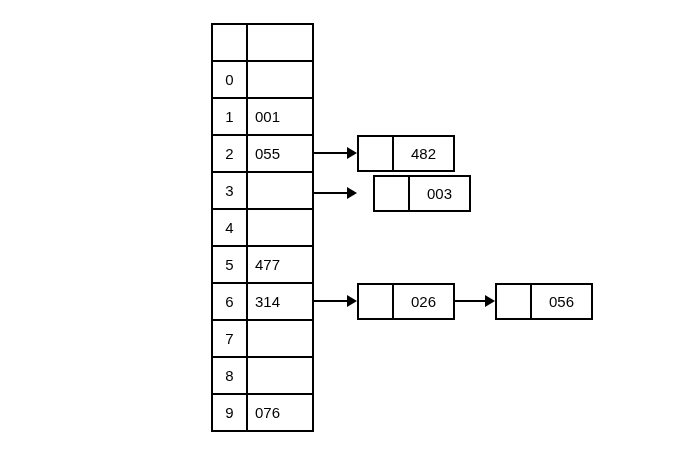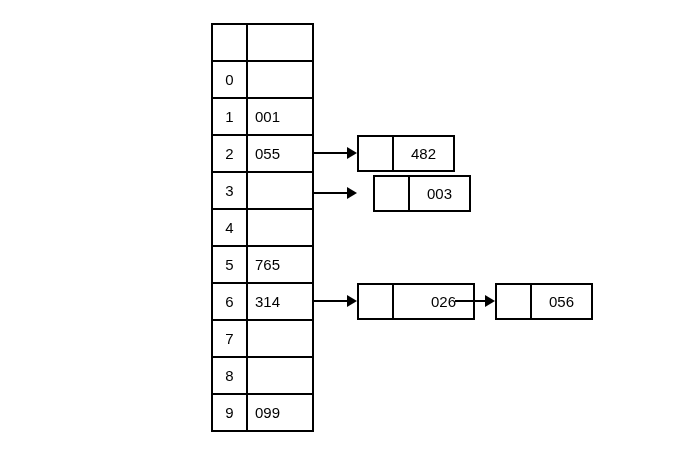--- a/index.html
+++ b/index.html
@@ -59,21 +59,21 @@
     border-right: 2px solid #000;
   }
   .node .nval {
     width: 59px;
     display: flex;
     align-items: center;
     justify-content: center;
   }
   #node-482 { left: 357px; top: 135px; }
   #node-003 { left: 357px; top: 175px; margin-left: 16px; }
-  #node-026 { left: 357px; top: 283px; gap: 20px; }
+  #node-026 { left: 357px; top: 283px; }
   #node-056 { left: 495px; top: 283px; text-align: center; }
 
   
   .arrow {
     position: absolute;
     height: 14px;
     display: flex;
     align-items: center;
   }
   .arrow .line {
@@ -117,37 +117,37 @@
     </div>
     <div class="hrow">
       <div class="cell idx">3</div>
     </div>
     <div class="hrow">
       <div class="cell idx">4</div>
       <div class="cell val"></div>
     </div>
     <div class="hrow">
       <div class="cell idx">5</div>
-      <div class="cell val">765</div>
+      <div class="cell val">477</div>
     </div>
     <div class="hrow">
       <div class="cell idx">6</div>
       <div class="cell val">314</div>
     </div>
     <div class="hrow">
       <div class="cell idx">7</div>
       <div class="cell val"></div>
     </div>
     <div class="hrow">
       <div class="cell idx">8</div>
       <div class="cell val"></div>
     </div>
     <div class="hrow">
       <div class="cell idx">9</div>
-      <div class="cell val">099</div>
+      <div class="cell val">076</div>
     </div>
   </div>
 
   <div class="node" id="node-482">
     <div class="ptr"></div>
     <div class="nval">482</div>
   </div>
   <div class="node" id="node-003">
     <div class="ptr"></div>
     <div class="nval">003</div>

